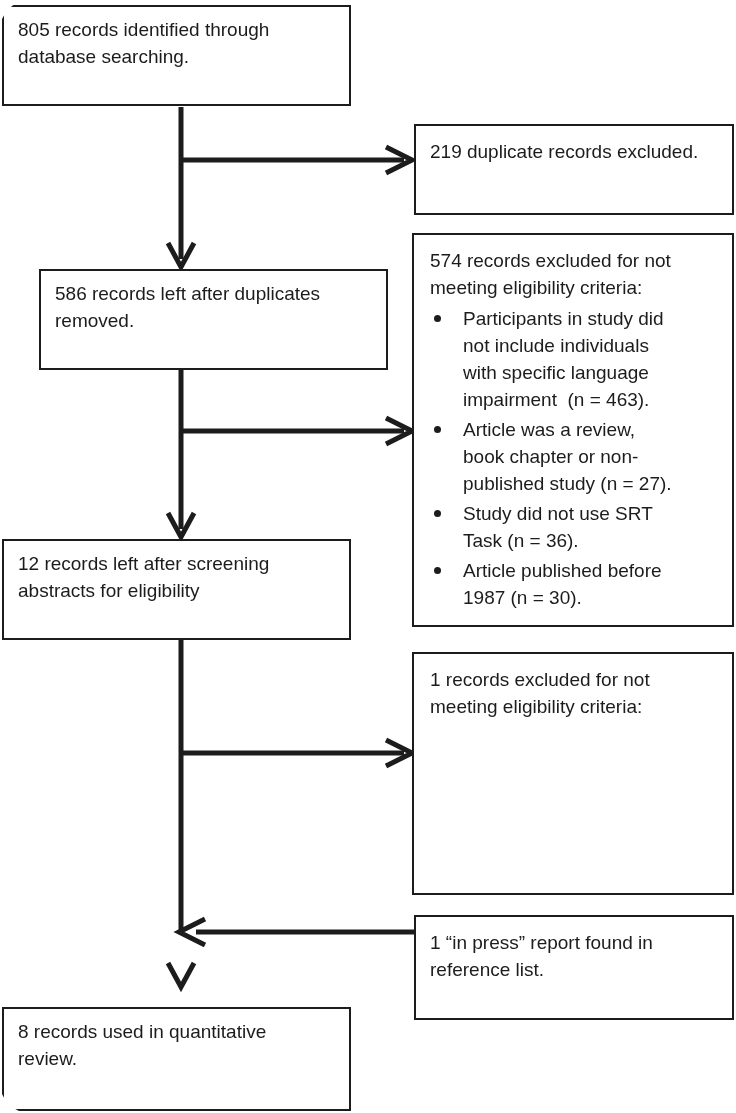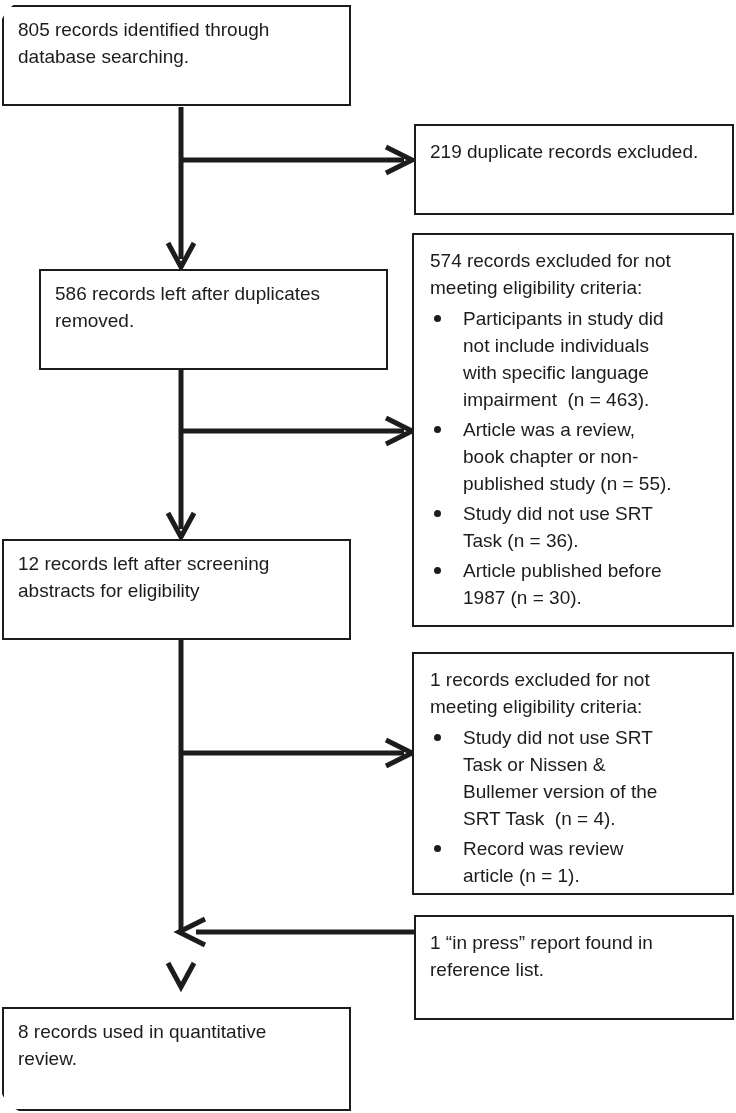--- a/index.html
+++ b/index.html
@@ -112,40 +112,36 @@
   </div>
 
   <div class="box box-dup box-duplicates">
     <p>219 duplicate records excluded.</p>
   </div>
 
   <div class="box box-bullets box-excluded574">
     <p>574 records excluded for not meeting eligibility criteria:</p>
     <ul>
       <li>Participants in study did not include individuals with specific language impairment  (n = 463).</li>
-      <li>Article was a review, book chapter or non-published study (n = 55).</li>
+      <li>Article was a review, book chapter or non-published study (n = 27).</li>
       <li>Study did not use SRT Task (n = 36).</li>
       <li>Article published before 1987 (n = 30).</li>
     </ul>
   </div>
 
   <div class="box box-left box-after-dup">
     <p>586 records left after duplicates removed.</p>
   </div>
 
   <div class="box box-left box-screening">
     <p>12 records left after screening abstracts for eligibility</p>
   </div>
 
   <div class="box box-bullets box-excluded5">
     <p>1 records excluded for not meeting eligibility criteria:</p>
-    <ul>
-      <li>Study did not use SRT Task or Nissen &amp; Bullemer version of the SRT Task  (n = 4).</li>
-      <li>Record was review article (n = 1).</li>
-    </ul>
   </div>
 
   <div class="box box-inpress box-in-press">
     <p>1 “in press” report found in reference list.</p>
   </div>
 
   <div class="box box-left box-final">
     <p>8 records used in quantitative review.</p>
   </div>
 

